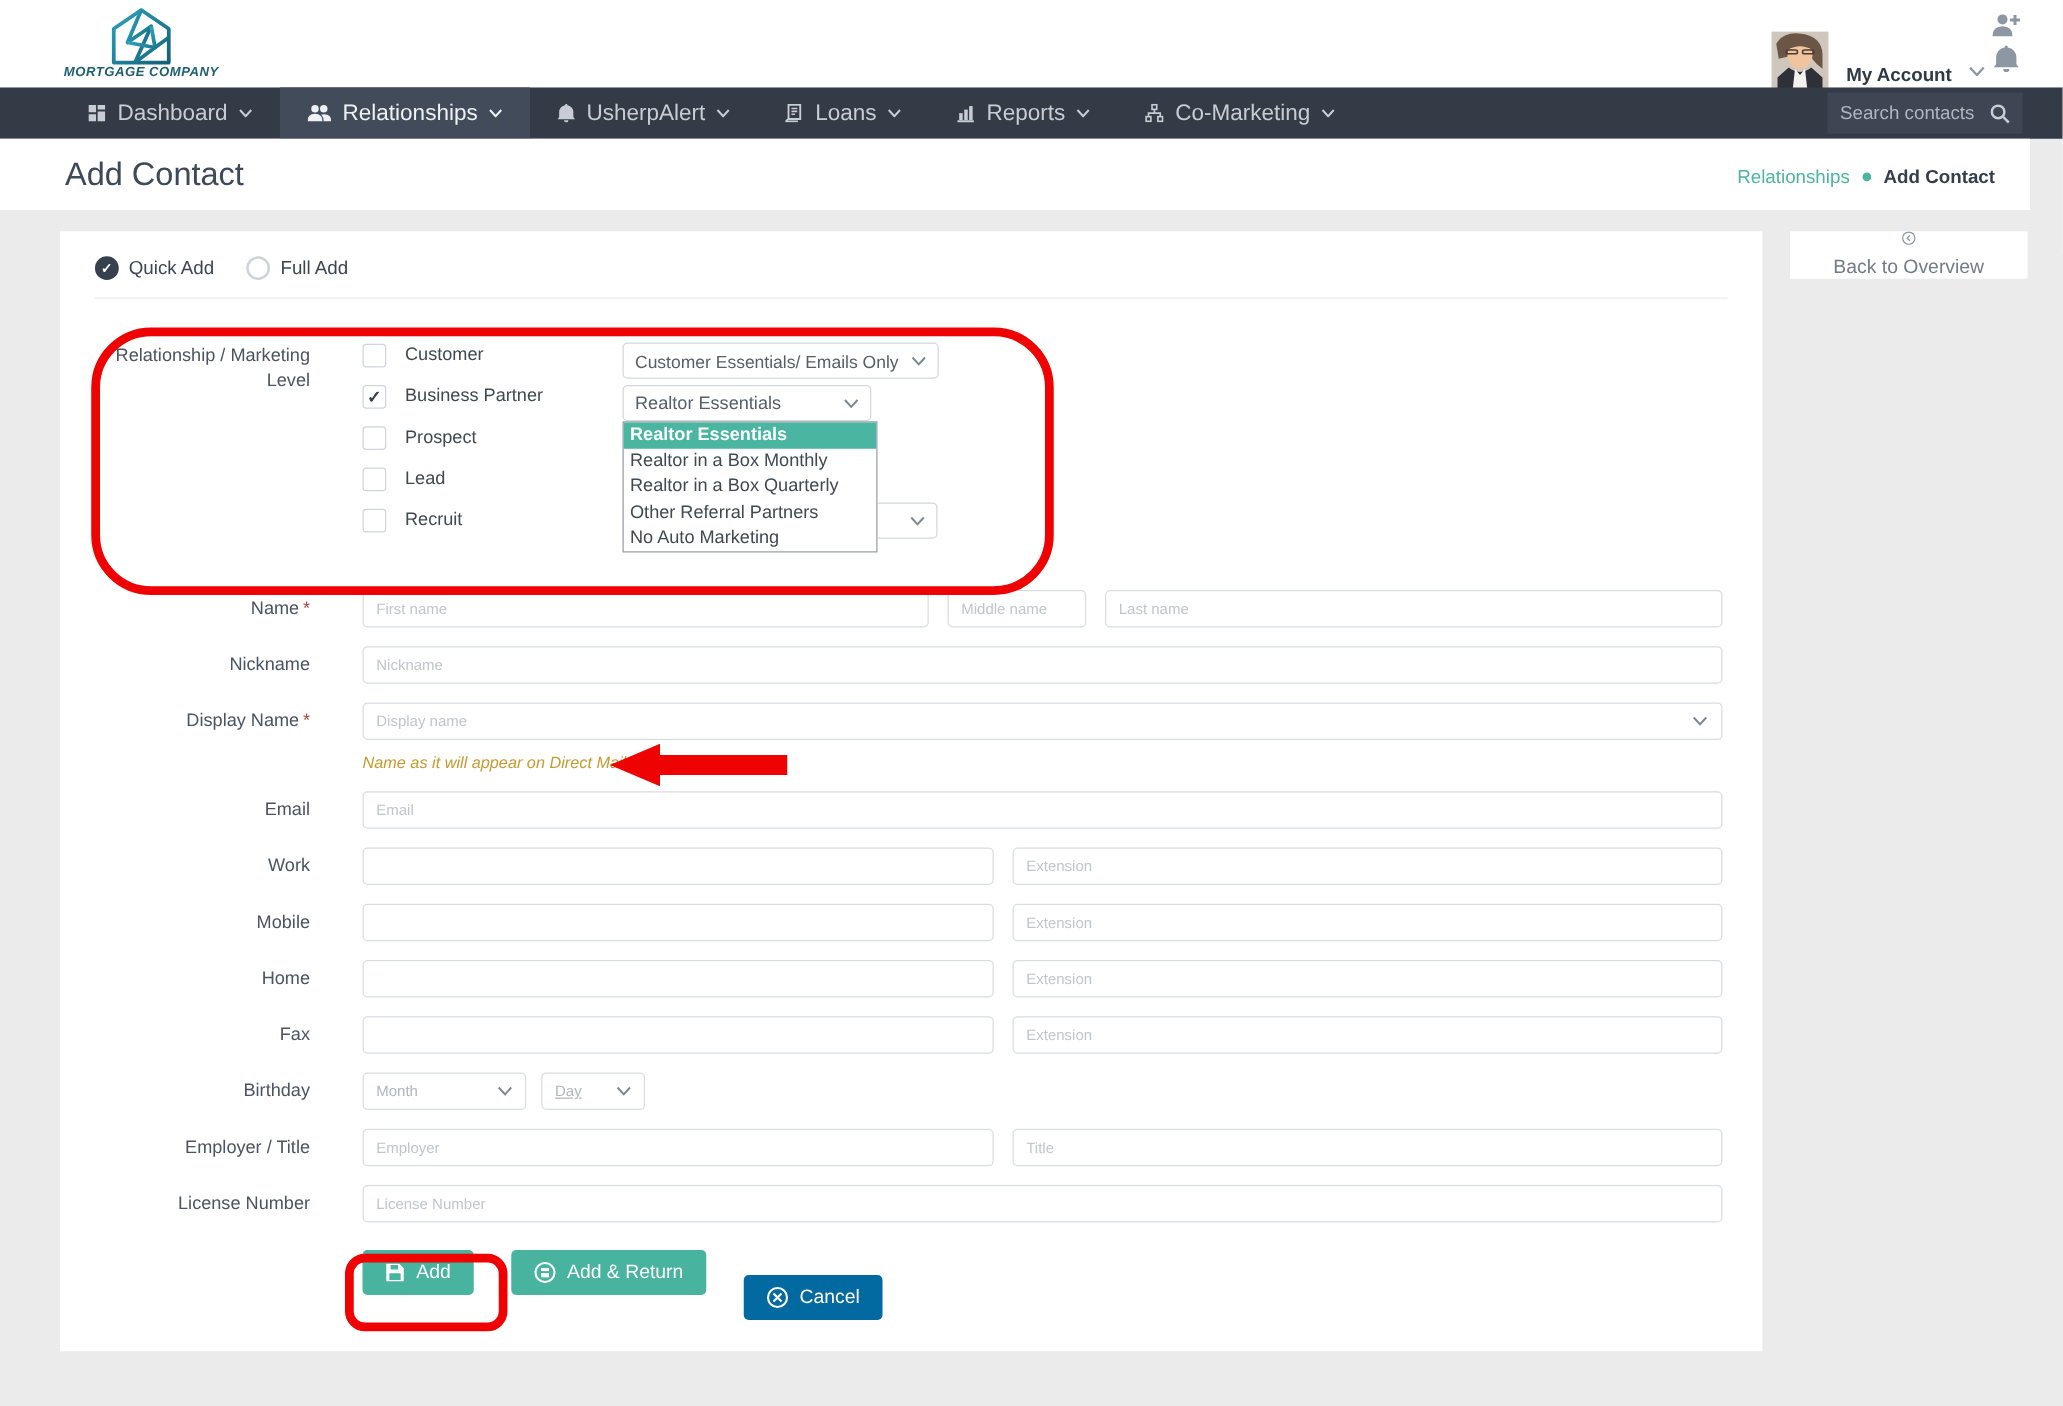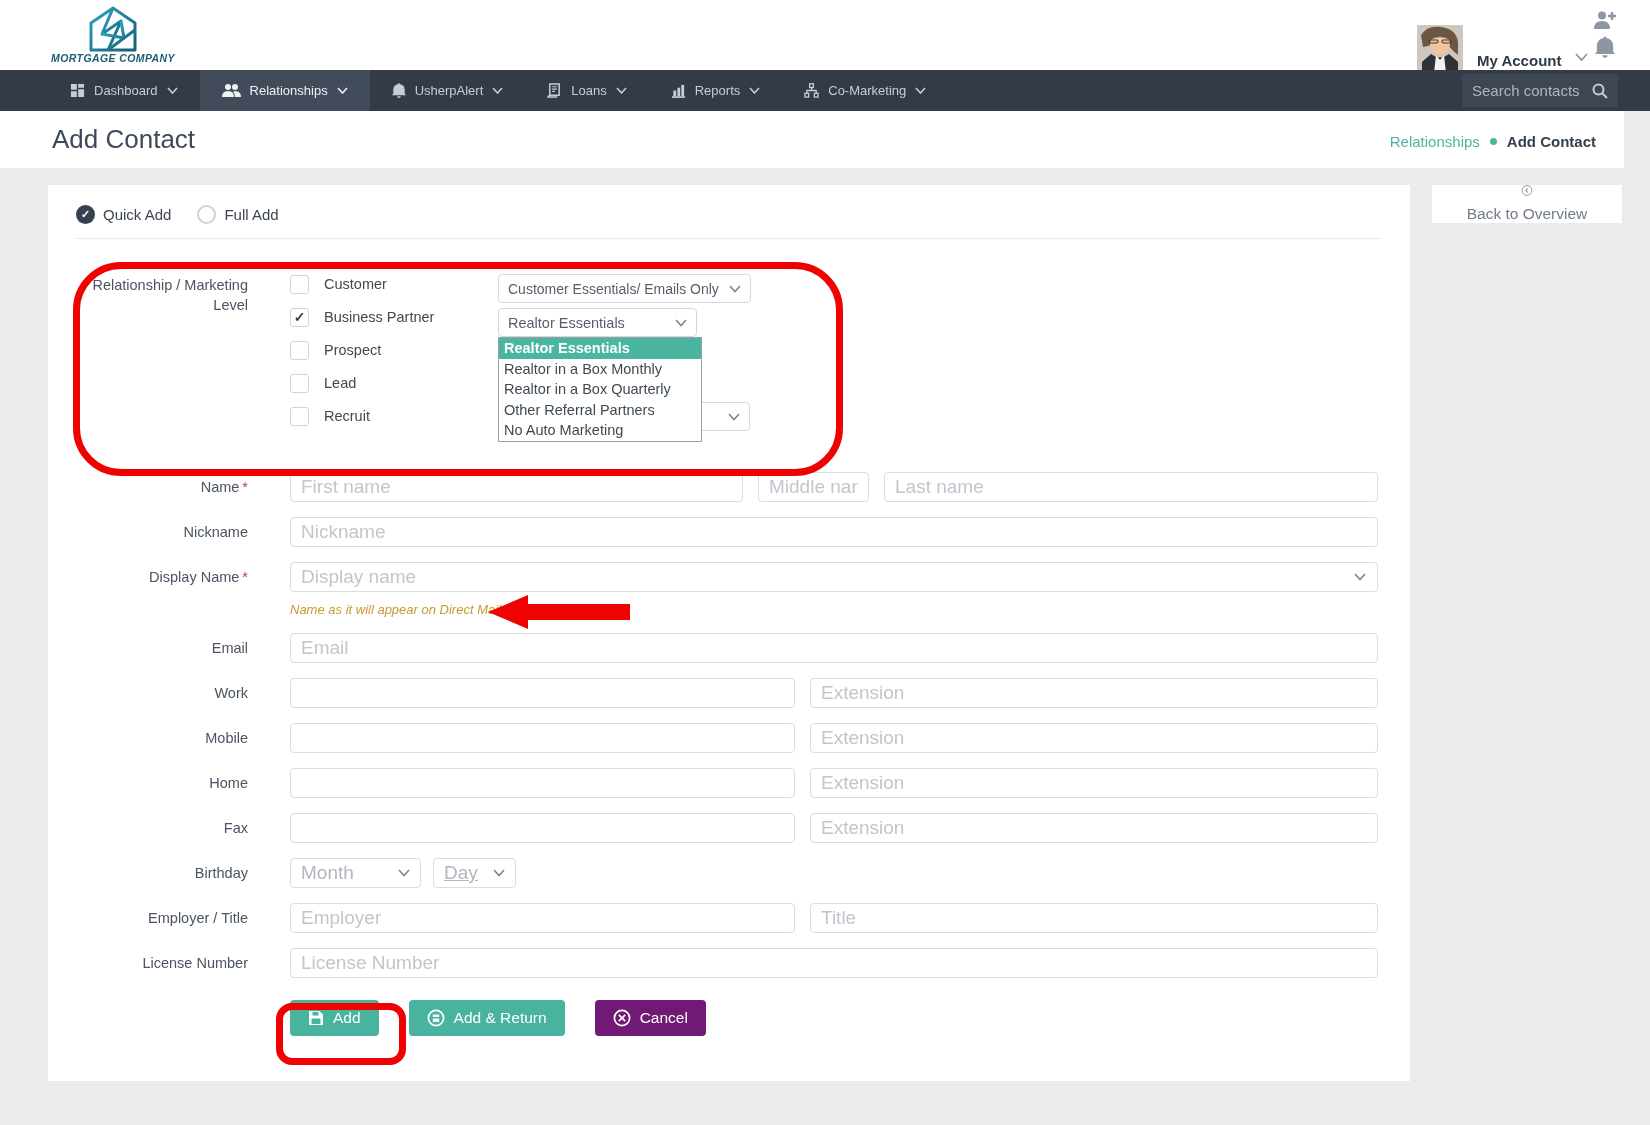--- a/index.html
+++ b/index.html
@@ -14,21 +14,21 @@
   .account { position:absolute; left:1417px; top:9px; display:flex; align-items:center; }
   .avatar { width:46px; height:48px; overflow:hidden; flex:none; }
   .acct-text { margin-left:14px; line-height:1.25;margin-top:43px; }
   .acct-title { font-size:15px; font-weight:bold; color:#2f3a47; }
   .acct-sub { font-size:14px; color:#55606d; }
   .acct-chevron { margin-left:14px; margin-top:16px; }
   .util-icons { position:absolute; left:1592px; top:10px; width:26px; display:flex; flex-direction:column; gap:6px; align-items:center; }
 
   
   .nav { position:absolute; left:0; top:70px; width:1650px; height:41px; background:#333b46; display:flex; align-items:stretch; padding-left:48px; }
-  .nav-item { display:flex; align-items:center; gap:9px; padding:0 22px; color:#c6cdd5; font-size:13px; cursor:pointer; }
+  .nav-item { display:flex; align-items:center; gap:9px; padding:0 22px; color:#c6cdd5; font-size:18px; cursor:pointer; }
   .nav-item.active { background:#414b59; color:#eef1f4; }
   .nav-item svg { flex:none; }
   .nav-search { position:absolute; left:1462px; top:4px; width:156px; height:33px; background:#3d4652; display:flex; align-items:center; padding:0 10px; }
   .nav-search input { flex:1; background:transparent; border:none; outline:none; color:#cfd5dc; font-size:15px; width:100px; font-family:inherit; }
   .nav-search input::placeholder { color:#aeb6c0; }
 
   
   .titlebar { position:absolute; left:0; top:111px; width:1624px; height:57px; background:#fff; }
   .page-title { position:absolute; left:52px; top:13px; font-size:26px; color:#3e4a59; }
   .breadcrumb { position:absolute; right:28px; top:22px; display:flex; align-items:center; gap:10px; font-size:15px; }
@@ -63,36 +63,36 @@
   .dd-list { position:absolute; left:422px; top:85px; width:204px; background:#fff; border:1px solid #9aa0a6; z-index:5; font-size:14.5px; color:#3f4952; }
   .dd-opt { height:20.5px; line-height:20.5px; padding:0 5px; white-space:nowrap; overflow:hidden; }
   .dd-opt.selected { background:#4ab5a0; color:#fff; font-weight:bold; }
 
   
   .form-rows { margin-top:15px; }
   .frow { display:flex; align-items:center; margin-bottom:15px; }
   .flabel { flex:none; width:214px; padding-right:42px; text-align:right; font-size:14.5px; color:#4a5462; }
   .req { color:#b5443c; margin-left:3px; }
   .fields { display:flex; gap:15px; flex:1; max-width:1088px; }
-  .fields input, .mini-dd { height:30px; border:1px solid #d9dde0; border-radius:4px; background:#fff; font-size:19px; color:#4b5560; padding:0 10px; outline:none; font-family:inherit; }
+  .fields input, .mini-dd { height:30px; border:1px solid #d9dde0; border-radius:4px; background:#fff; font-size:12px; color:#4b5560; padding:0 10px; outline:none; font-family:inherit; }
   .fields input::placeholder { color:#c0c6cc; }
   .w-first { width:453px; } .w-middle { width:111px; } .w-last { flex:1; }
   .w-full { width:100%; } .w-phone { width:505px; } .w-ext { flex:1; }
   .combo { position:relative; width:100%; }
   .combo input { width:100%; padding-right:34px; }
   .combo .chev { position:absolute; right:12px; top:11px; }
   .note-row { margin:-5px 0 13px 214px; font-size:13px; font-style:italic; color:#c8992f; height:18px; }
   .mini-dd { display:flex; align-items:center; justify-content:space-between; color:#b0b7be; }
   .w-month { width:131px; } .w-day { width:83px; margin-left:-3px;text-decoration:underline; }
 
   
   .btn-row { margin:22px 0 0 214px; display:flex; gap:30px; }
   .btn { height:36px; border:none; border-radius:4px; color:#fff; font-size:15.5px; display:inline-flex; align-items:center; gap:9px; padding:0 18px; cursor:pointer; font-family:inherit; }
   .btn-teal { background:#48b39e; }
-  .btn-gray { background:#701a75; }
+  .btn-gray { background:#0369a1;margin-top:20px; }
 
   
   .anno { position:absolute; pointer-events:none; z-index:9; }
   .anno-rect1 { left:25px; top:77px; width:770px; height:214px; border:7px solid #ee0202; border-radius:48px; }
   .anno-arrow { left:440px; top:410px; width:142px; height:34px; }
   .anno-rect2 { left:228px; top:818px; width:130px; height:62px; border:7px solid #ee0202; border-radius:16px; }
 </style>
 </head>
 <body>
 

